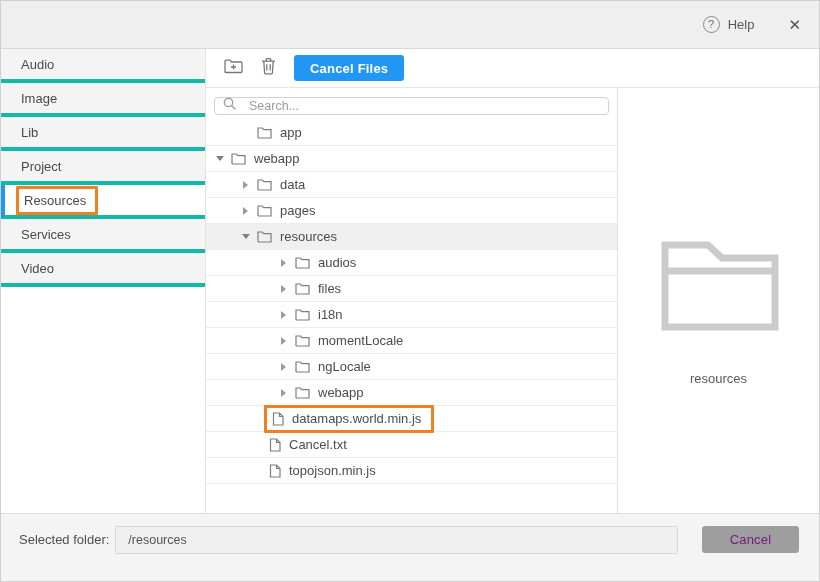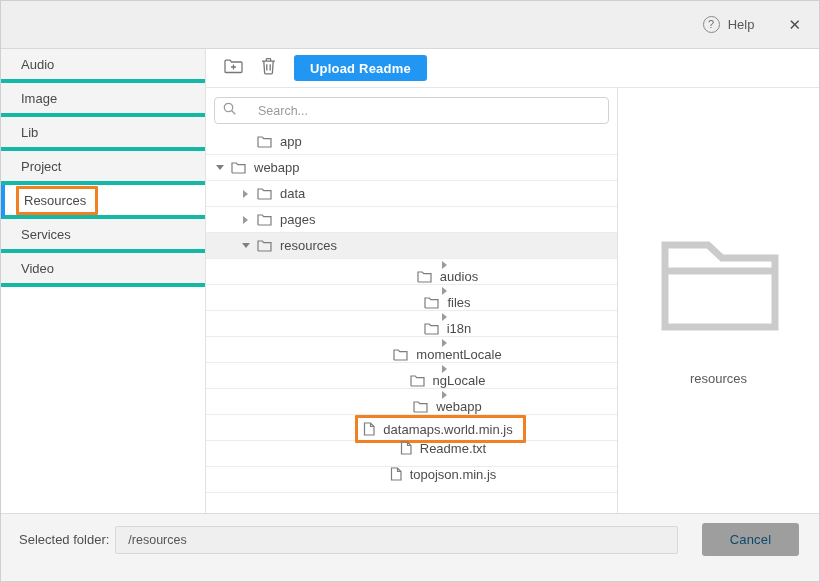--- a/index.html
+++ b/index.html
@@ -47,35 +47,35 @@
   }
   .tool-btn{display:flex;align-items:center;cursor:pointer;}
   .upload-btn{
     margin-left:0;background:var(--accent);color:#fff;border:none;border-radius:3px;
     height:26px;padding:0 16px;font-size:13px;font-weight:700;cursor:pointer;letter-spacing:.2px;
   }
   
   .content{flex:1;display:flex;min-height:0;}
   .tree-panel{width:412px;flex:none;border-right:1px solid #e0e0e0;display:flex;flex-direction:column;min-height:0;}
   .search-wrap{
-    margin:9px 8px 5px 8px;height:27px;flex:none;border:1px solid #d2d2d2;border-radius:4px;
-    display:flex;align-items:center;padding:0 8px;background:#fff;gap:21px;
+    margin:9px 8px 5px 8px;height:18px;flex:none;border:1px solid #d2d2d2;border-radius:4px;
+    display:flex;align-items:center;padding:0 8px;background:#fff;gap:12px;
   }
   .search-wrap input{
     border:none;outline:none;flex:1;font-size:12.5px;color:#555;background:transparent;
   }
   .search-wrap input::placeholder{color:#9b9b9b;}
   .file-tree{flex:1;overflow:hidden;}
   .tree-row{
     height:26px;display:flex;align-items:center;padding-left:8px;
     border-bottom:1px solid #ececec;font-size:13px;color:#4c4c4c;cursor:pointer;
     background:#fff;overflow:visible;
   }
   .tree-row.lvl1{padding-left:34px;}
-  .tree-row.lvl2{padding-left:72px;flex-direction:column;}
+  .tree-row.lvl2{padding-left:72px;}
   .tree-row.file.lvl2{padding-left:63px;}
   .tree-row.selected{background:#f0f0f1;}
   .caret{width:11px;height:11px;flex:none;margin-right:6px;display:flex;align-items:center;justify-content:center;cursor:pointer;}
   .caret-down::before{content:"";border-left:4.5px solid transparent;border-right:4.5px solid transparent;border-top:5.5px solid #7f7f7f;}
   .caret-right::before{content:"";border-top:4.5px solid transparent;border-bottom:4.5px solid transparent;border-left:5.5px solid #9b9b9b;}
   .caret-hidden{visibility:hidden;}
   .row-inner{display:flex;align-items:center;position:relative;z-index:2;}
   .row-inner.annot-box{border:3px solid var(--annot);padding:4px 10px 4px 5px;margin-left:-5px;border-radius:1px;background:transparent;}
   .ticon{flex:none;margin-right:8px;display:flex;}
   .tree-label{line-height:1;white-space:nowrap;}
@@ -86,21 +86,21 @@
   .footer{
     height:68px;flex:none;background:#f4f4f5;border-top:1px solid #dcdcdc;
     display:flex;align-items:center;padding:0 20px 16px 18px;
   }
   .footer-label{font-size:13px;color:#4f4f4f;flex:none;}
   .path-input{
     margin-left:6px;width:563px;height:28px;background:#efeff0;border:1px solid #d8d8d8;
     border-radius:2px;padding:0 12px;font-size:12.5px;color:#555;outline:none;flex:none;
   }
   .cancel-btn{
-    margin-left:auto;width:97px;height:33px;background:var(--cancel);color:#0c4a6e;border:none;
+    margin-left:auto;width:97px;height:27px;background:var(--cancel);color:#701a75;border:none;
     border-radius:3px;font-size:13px;cursor:pointer;letter-spacing:.2px;
   }
 </style>
 </head>
 <body>
 
 <div class="dialog">
 
   <div class="header">
     <div class="header-right">
@@ -155,21 +155,21 @@
               </svg>
           </span>
         </span>
         <span class="tool-btn">
           <span>
             <svg width="15" height="18" viewBox="0 0 15 18">
                 <path d="M1 4.2 h13 M5.3 4.2 V2.4 q0-.8.8-.8 h2.8 q.8 0 .8.8 v1.8 M2.8 4.2 l.8 11.8 q.05.8.85.8 h6.1 q.8 0 .85-.8 l.8-11.8 M5.8 7.2 v6.2 M9.2 7.2 v6.2" fill="none" stroke="#777" stroke-width="1.3"></path>
               </svg>
           </span>
         </span>
-        <button class="upload-btn">Upload Readme</button>
+        <button class="upload-btn">Cancel Files</button>
       </div>
 
       <div class="content">
 
         <div class="tree-panel">
           <div class="search-wrap">
             <span>
               <svg width="14" height="14" viewBox="0 0 14 14">
                   <circle cx="5.5" cy="5.5" r="4.2" fill="none" stroke="#9a9a9a" stroke-width="1.3"></circle>
                   <path d="M8.8 8.8 L12.3 12.3" stroke="#9a9a9a" stroke-width="1.3"></path>
@@ -337,21 +337,21 @@
 
   <div class="tree-row lvl2 file">
 
     <span class="row-inner">
 
       <span class="ticon icon-file">
         <svg width="12" height="14" viewBox="0 0 12 14">
                       <path d="M1.5 1 h6 l3.5 3.5 V13 h-9.5 z M7.5 1 v3.5 h3.5" fill="none" stroke="#7d7d7d" stroke-width="1.2"></path>
                     </svg>
       </span>
-      <span class="tree-label">Readme.txt</span>
+      <span class="tree-label">Cancel.txt</span>
     </span>
   </div>
 
   <div class="tree-row lvl2 file">
 
     <span class="row-inner">
 
       <span class="ticon icon-file">
         <svg width="12" height="14" viewBox="0 0 12 14">
                       <path d="M1.5 1 h6 l3.5 3.5 V13 h-9.5 z M7.5 1 v3.5 h3.5" fill="none" stroke="#7d7d7d" stroke-width="1.2"></path>

